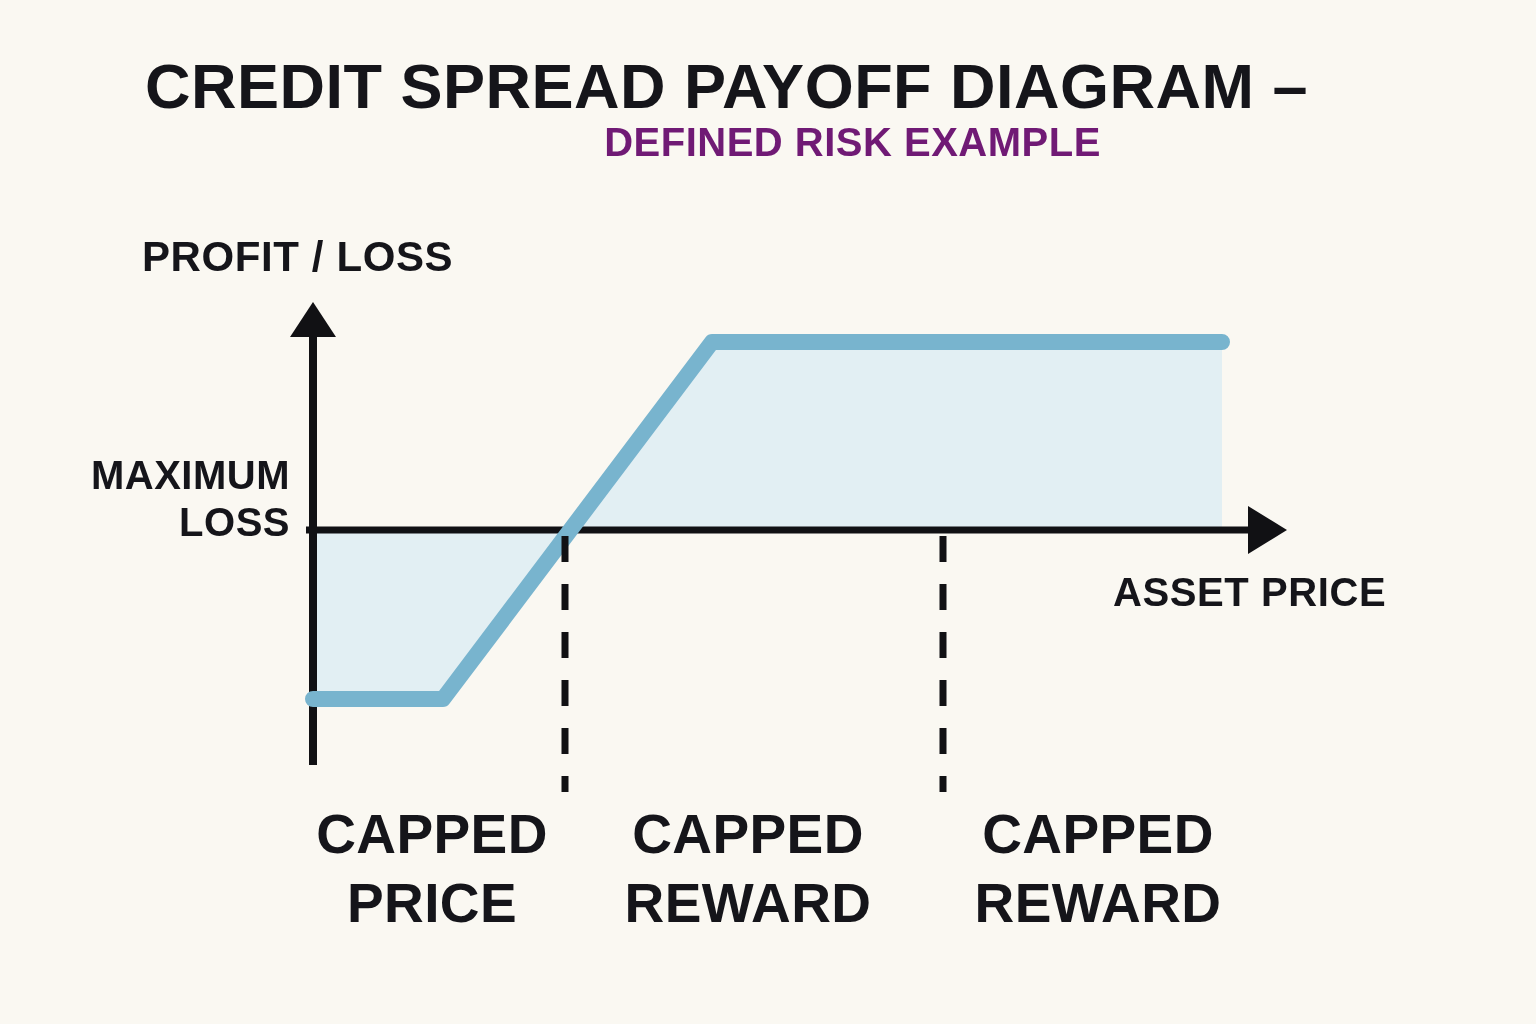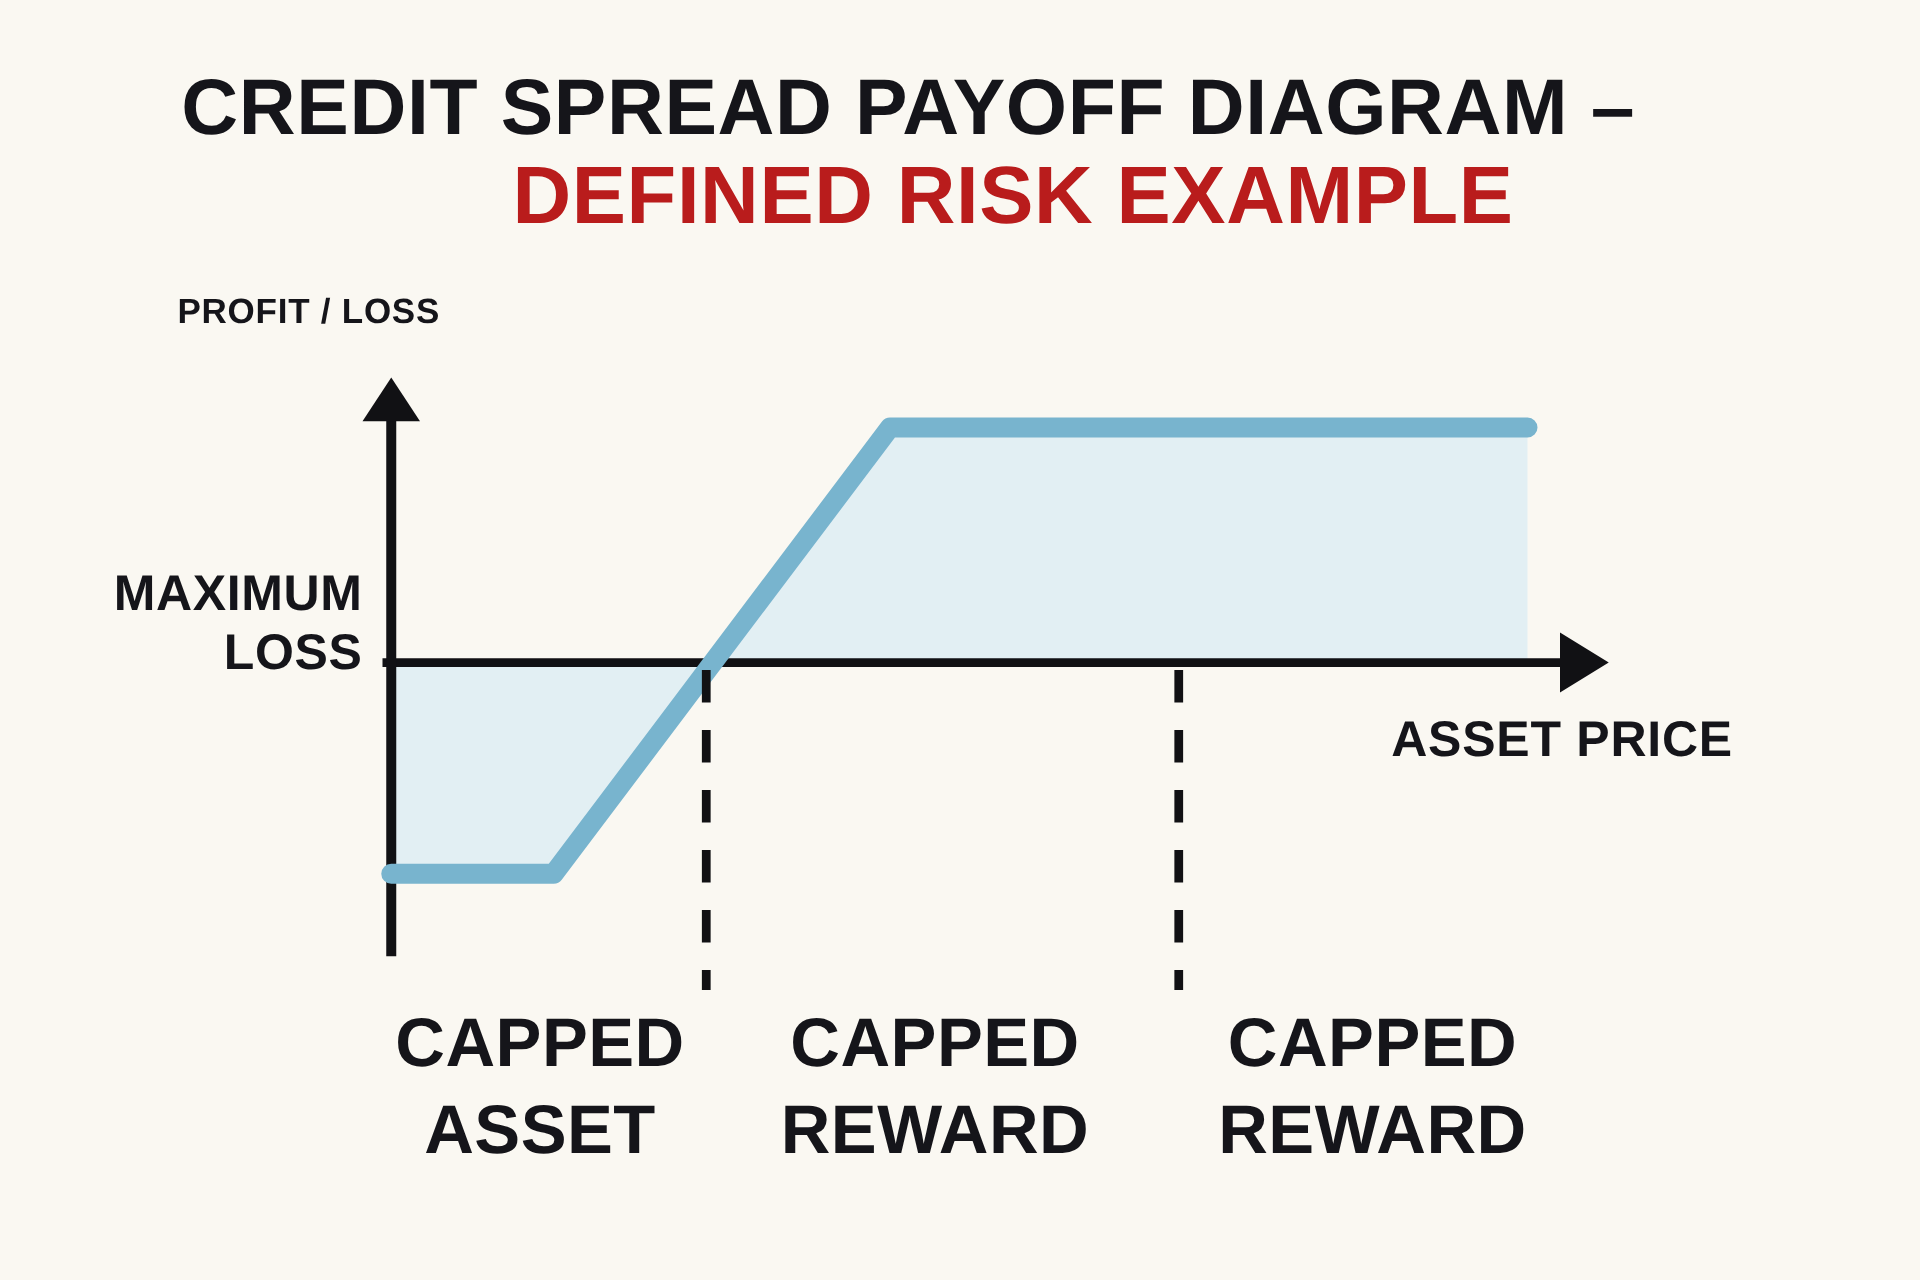--- a/index.html
+++ b/index.html
@@ -30,26 +30,26 @@
   .title-line1 {
     font-size: 63px;
     font-weight: 700;
     color: #15151a;
     letter-spacing: 0.5px;
     line-height: 1.08;
     text-align: left;
     white-space: nowrap;
   }
   .title-line2 {
-    font-size: 65px;
+    font-size: 40px;
     font-weight: 700;
-    color: #b91c1c;
+    color: #701a75;
     letter-spacing: 0.5px;
     line-height: 1.12;
-    text-align: left;
+    text-align: center;
     margin-left: 265px;
     white-space: nowrap;
   }
 
   
   #plot {
     position: absolute;
     left: 0;
     top: 0;
     width: 1536px;
@@ -60,21 +60,21 @@
   .axis-title {
     position: absolute;
     font-weight: 700;
     color: #15151a;
     letter-spacing: 0.6px;
     white-space: nowrap;
   }
   #y-axis-title {
     left: 142px;
     top: 233px;
-    font-size: 28px;
+    font-size: 42px;
   }
   #x-axis-title {
     left: 1113px;
     top: 570px;
     font-size: 40px;
   }
   #max-loss-label {
     position: absolute;
     right: 1246px;   
     top: 452px;
@@ -132,21 +132,21 @@
   <div class="axis-title" id="y-axis-title">PROFIT / LOSS</div>
   <div class="axis-title" id="x-axis-title">ASSET PRICE</div>
 
   <div id="max-loss-label">
     <div>MAXIMUM</div>
     <div>LOSS</div>
   </div>
 
   <div class="region-label" id="region-label-0">
     <div>CAPPED</div>
-    <div>ASSET</div>
+    <div>PRICE</div>
   </div>
   <div class="region-label" id="region-label-1">
     <div>CAPPED</div>
     <div>REWARD</div>
   </div>
   <div class="region-label" id="region-label-2">
     <div>CAPPED</div>
     <div>REWARD</div>
   </div>
 

